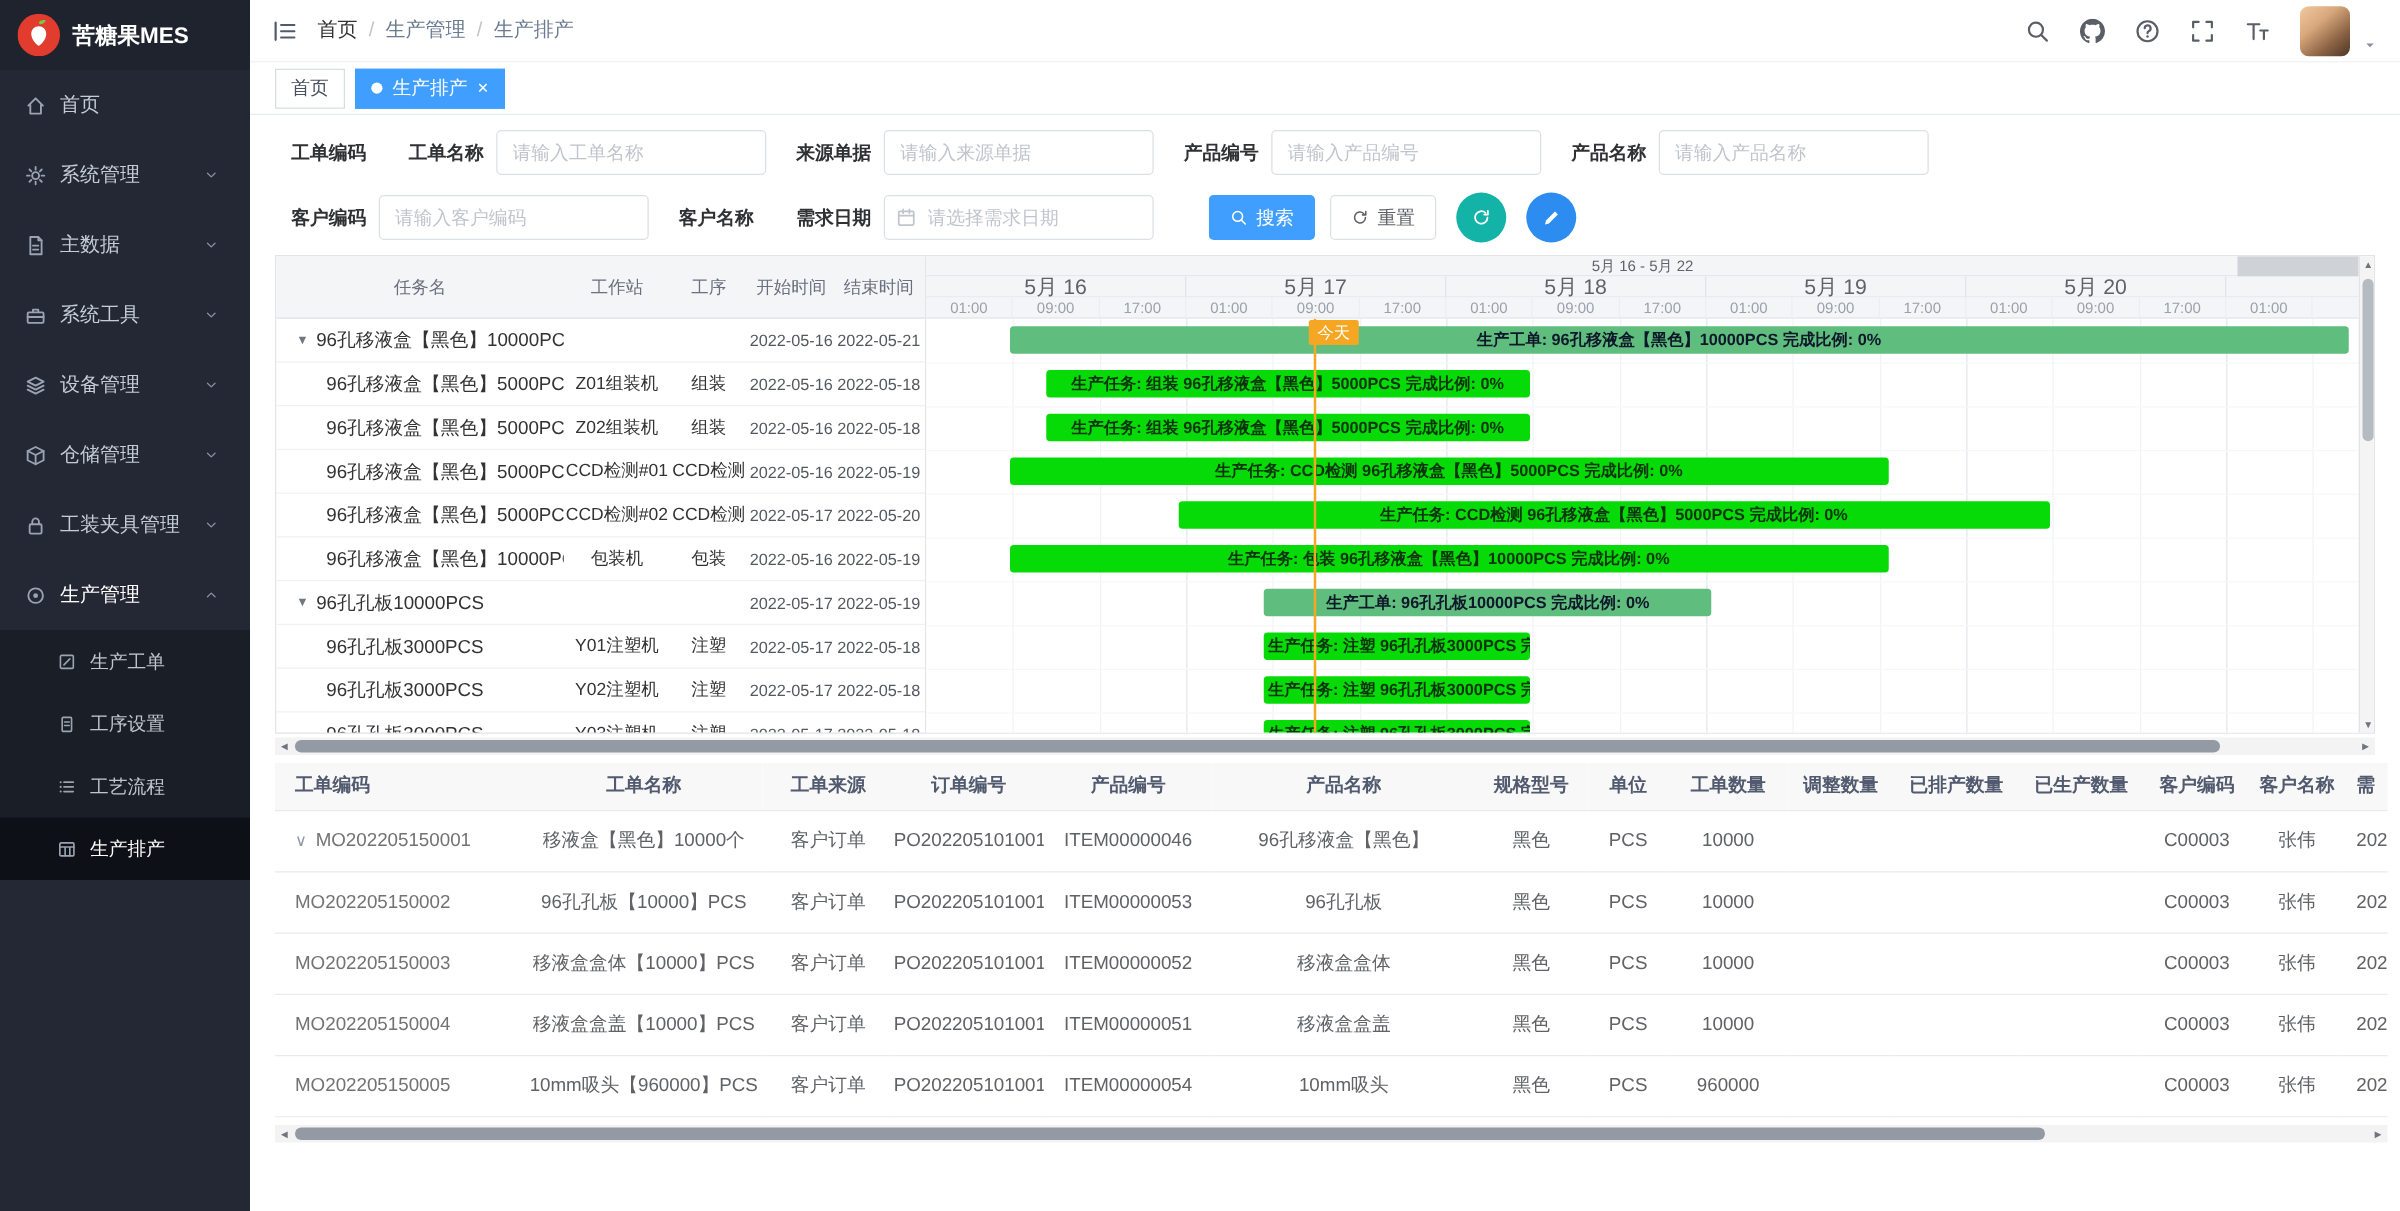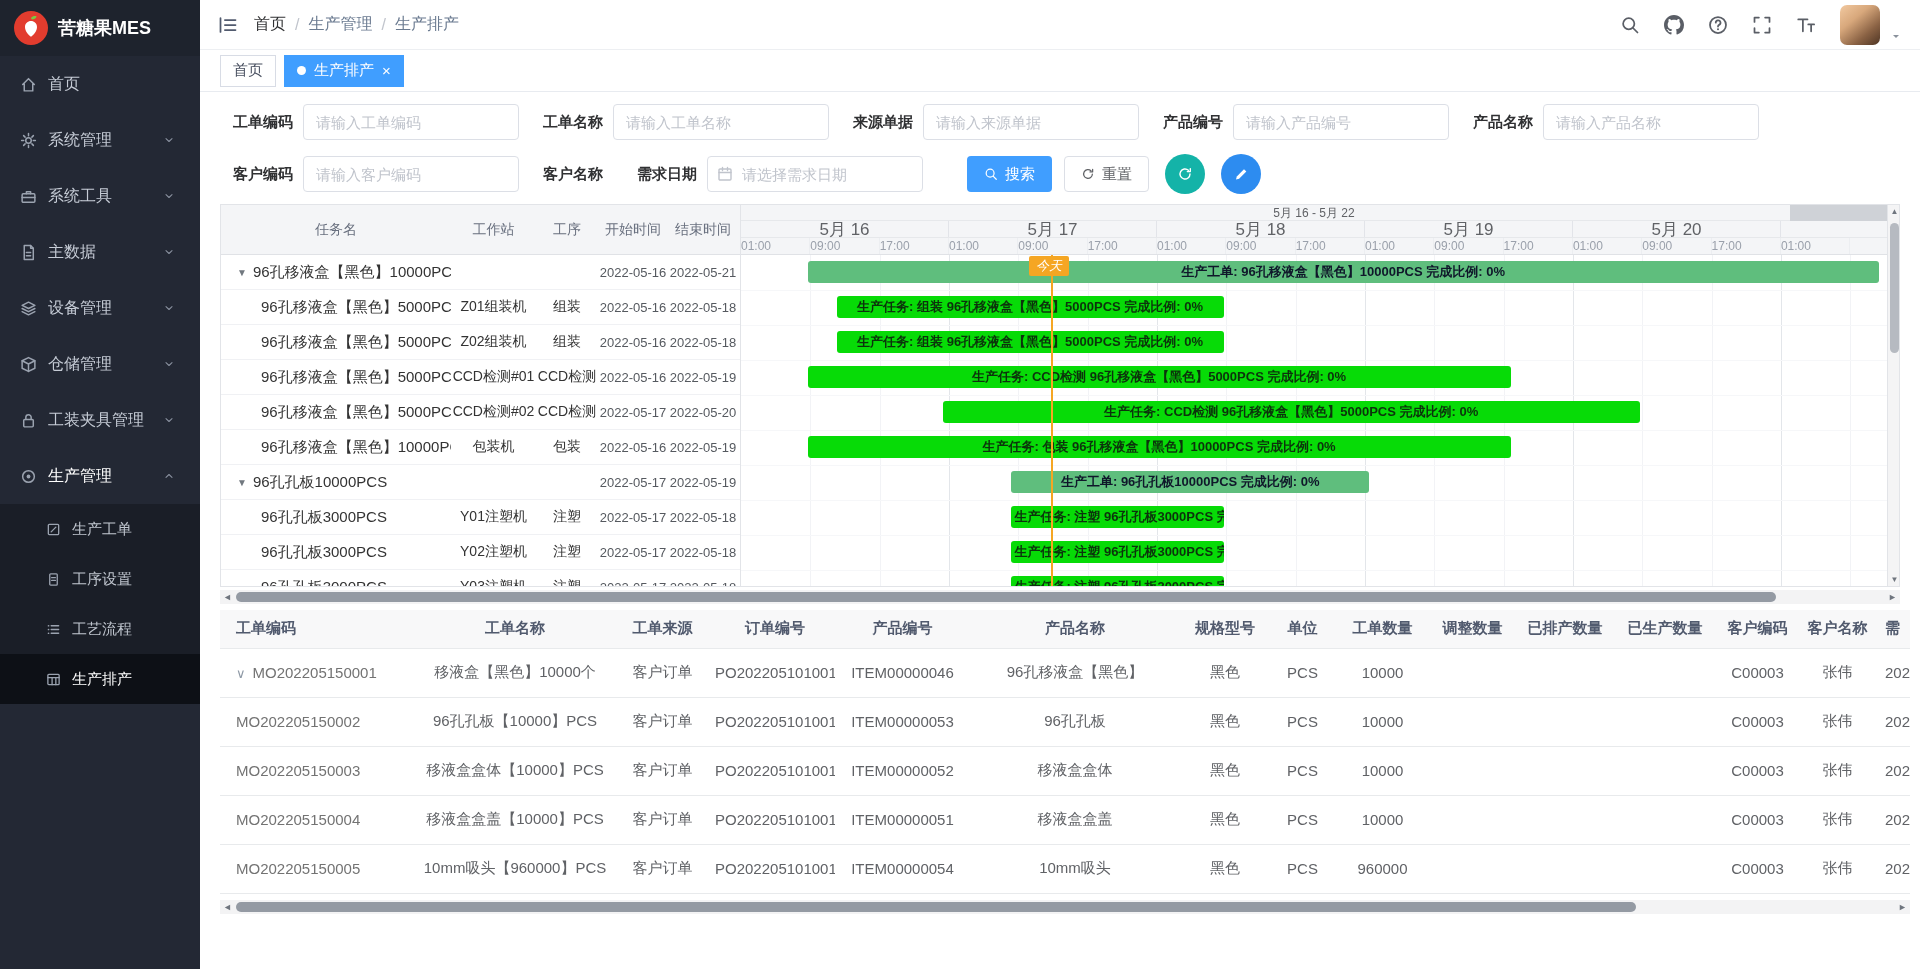--- a/index.html
+++ b/index.html
@@ -78,21 +78,21 @@
 .c-ws{width:85px;text-align:center;font-size:14px}
 .c-proc{width:62px;text-align:center;font-size:14px}
 .c-d{width:70px;text-align:center;font-size:13px;color:#55595f}
 .g-right{width:1146px;flex:none;position:relative;overflow:hidden}
 .g-rangerow{height:16px;line-height:16px;background:#f4f5f7;border-bottom:1px solid #e6e8eb;font-size:12px;color:#606266;text-align:center;position:relative}
 .g-rangegray{position:absolute;right:0;top:0;width:97px;height:16px;background:#cfd2d7}
 .g-dayrow{height:17px;display:flex;background:#f4f5f7;border-bottom:1px solid #e6e8eb}
 .g-daycell{flex:none;border-right:1px solid #e2e4e9;font-size:17px;line-height:17px;color:#606266;text-align:center}
 .g-daycell.filler{border-right:none}
 .g-hourrow{height:17px;display:flex;background:#f4f5f7;border-bottom:1px solid #e0e2e6}
-.g-hourcell{flex:none;width:69.33px;border-right:1px solid #eceef1;font-size:12px;line-height:17px;color:#9aa0ab;}
+.g-hourcell{flex:none;width:69.33px;border-right:1px solid #eceef1;font-size:12px;line-height:17px;color:#9aa0ab;text-align:center}
 .g-hourcell.end{width:36px;border-right:none}
 .g-chart{position:relative;height:333px;background:#fff;overflow:hidden}
 .vline{position:absolute;top:0;bottom:0;width:1px;background:#e3e6ea}
 .vline.hour{background:#f2f3f6}
 .hline{position:absolute;left:0;right:0;height:1px;background:#f6f7f9}
 .today-line{position:absolute;top:0;bottom:0;width:2px;background:#f5a623;z-index:3}
 .today-flag{position:absolute;top:1px;transform:translateX(-50%);background:#f5a623;color:#fff;font-size:13px;padding:1px 7px;border-radius:2px;z-index:4;white-space:nowrap}
 .bar{position:absolute;height:22px;border-radius:3px;display:flex;align-items:center;justify-content:center;font-size:13px;font-weight:bold;white-space:nowrap;overflow:hidden;z-index:2;cursor:pointer}
 .bar.parent{background:#5fbe7d;color:#0f172a}
 .bar.task{background:#07db07;color:#0c330c}
@@ -154,39 +154,39 @@
         <span class="mlabel">系统管理</span>
         <span class="icon arrow">
           <svg viewBox="0 0 16 16" width="1em" height="1em" fill="none" stroke="currentColor" stroke-width="1.4" stroke-linecap="round" stroke-linejoin="round">
             <path d="M4 6.2 8 10l4-3.8"></path>
           </svg>
         </span>
       </div>
       <div class="menu-item">
         <span class="icon">
           <svg viewBox="0 0 16 16" width="1em" height="1em" fill="none" stroke="currentColor" stroke-width="1.4" stroke-linecap="round" stroke-linejoin="round">
+            <path d="M4 1.5h6l2.5 2.5v10.5H4z"></path>
+            <path d="M10 1.5V4h2.5M6 8h4M6 11h4"></path>
+          </svg>
+        </span>
+        <span class="mlabel">主数据</span>
+        <span class="icon arrow">
+          <svg viewBox="0 0 16 16" width="1em" height="1em" fill="none" stroke="currentColor" stroke-width="1.4" stroke-linecap="round" stroke-linejoin="round">
+            <path d="M4 6.2 8 10l4-3.8"></path>
+          </svg>
+        </span>
+      </div>
+      <div class="menu-item">
+        <span class="icon">
+          <svg viewBox="0 0 16 16" width="1em" height="1em" fill="none" stroke="currentColor" stroke-width="1.4" stroke-linecap="round" stroke-linejoin="round">
             <rect x="2" y="5.5" width="12" height="8" rx="1"></rect>
             <path d="M6 5.5v-2h4v2M2 9h12"></path>
           </svg>
         </span>
         <span class="mlabel">系统工具</span>
-        <span class="icon arrow">
-          <svg viewBox="0 0 16 16" width="1em" height="1em" fill="none" stroke="currentColor" stroke-width="1.4" stroke-linecap="round" stroke-linejoin="round">
-            <path d="M4 6.2 8 10l4-3.8"></path>
-          </svg>
-        </span>
-      </div>
-      <div class="menu-item">
-        <span class="icon">
-          <svg viewBox="0 0 16 16" width="1em" height="1em" fill="none" stroke="currentColor" stroke-width="1.4" stroke-linecap="round" stroke-linejoin="round">
-            <path d="M4 1.5h6l2.5 2.5v10.5H4z"></path>
-            <path d="M10 1.5V4h2.5M6 8h4M6 11h4"></path>
-          </svg>
-        </span>
-        <span class="mlabel">主数据</span>
         <span class="icon arrow">
           <svg viewBox="0 0 16 16" width="1em" height="1em" fill="none" stroke="currentColor" stroke-width="1.4" stroke-linecap="round" stroke-linejoin="round">
             <path d="M4 6.2 8 10l4-3.8"></path>
           </svg>
         </span>
       </div>
       <div class="menu-item">
         <span class="icon">
           <svg viewBox="0 0 16 16" width="1em" height="1em" fill="none" stroke="currentColor" stroke-width="1.4" stroke-linecap="round" stroke-linejoin="round">
             <path d="M8 2 14 5 8 8 2 5z"></path>
@@ -346,21 +346,20 @@
         <span class="dot"></span>
         <span>生产排产</span>
         <span class="close">×</span>
       </div>
     </div>
 
   <div class="filter">
     <div class="filter-row">
         <div class="fgroup">
           <label>工单编码</label>
-          <input placeholder="请输入工单编码" style="">
         </div>
         <div class="fgroup">
           <label>工单名称</label>
           <input placeholder="请输入工单名称" style="">
         </div>
         <div class="fgroup">
           <label>来源单据</label>
           <input placeholder="请输入来源单据" style="">
         </div>
         <div class="fgroup">
@@ -584,21 +583,21 @@
             <div class="hline" style="top: 35px;"></div>
             <div class="hline" style="top: 70px;"></div>
             <div class="hline" style="top: 105px;"></div>
             <div class="hline" style="top: 140px;"></div>
             <div class="hline" style="top: 175px;"></div>
             <div class="hline" style="top: 210px;"></div>
             <div class="hline" style="top: 245px;"></div>
             <div class="hline" style="top: 280px;"></div>
             <div class="hline" style="top: 315px;"></div>
             <div class="today-line" style="left: 309.92px;"></div>
-            <div class="today-flag" style="left: 308px; font-style: italic;">今天</div>
+            <div class="today-flag" style="left: 326px;">今天</div>
             <div class="bar parent" style="left: 66.56px; width: 1071.2px; top: 6px;">生产工单: 96孔移液盒【黑色】10000PCS 完成比例: 0%</div>
             <div class="bar task" style="left: 95.68px; width: 386.88px; top: 41px;">生产任务: 组装 96孔移液盒【黑色】5000PCS 完成比例: 0%</div>
             <div class="bar task" style="left: 95.68px; width: 386.88px; top: 76px;">生产任务: 组装 96孔移液盒【黑色】5000PCS 完成比例: 0%</div>
             <div class="bar task" style="left: 66.56px; width: 703.04px; top: 111px;">生产任务: CCD检测 96孔移液盒【黑色】5000PCS 完成比例: 0%</div>
             <div class="bar task" style="left: 201.76px; width: 696.8px; top: 146px;">生产任务: CCD检测 96孔移液盒【黑色】5000PCS 完成比例: 0%</div>
             <div class="bar task" style="left: 66.56px; width: 703.04px; top: 181px;">生产任务: 包装 96孔移液盒【黑色】10000PCS 完成比例: 0%</div>
             <div class="bar parent" style="left: 270.4px; width: 357.76px; top: 216px;">生产工单: 96孔孔板10000PCS 完成比例: 0%</div>
             <div class="bar task" style="left: 270.4px; width: 212.16px; top: 251px; justify-content: flex-start; padding-left: 3px;">生产任务: 注塑 96孔孔板3000PCS 完成</div>
             <div class="bar task" style="left: 270.4px; width: 212.16px; top: 286px; justify-content: flex-start; padding-left: 3px;">生产任务: 注塑 96孔孔板3000PCS 完成</div>
             <div class="bar task" style="left: 270.4px; width: 212.16px; top: 321px; justify-content: flex-start; padding-left: 3px;">生产任务: 注塑 96孔孔板3000PCS 完成</div>

